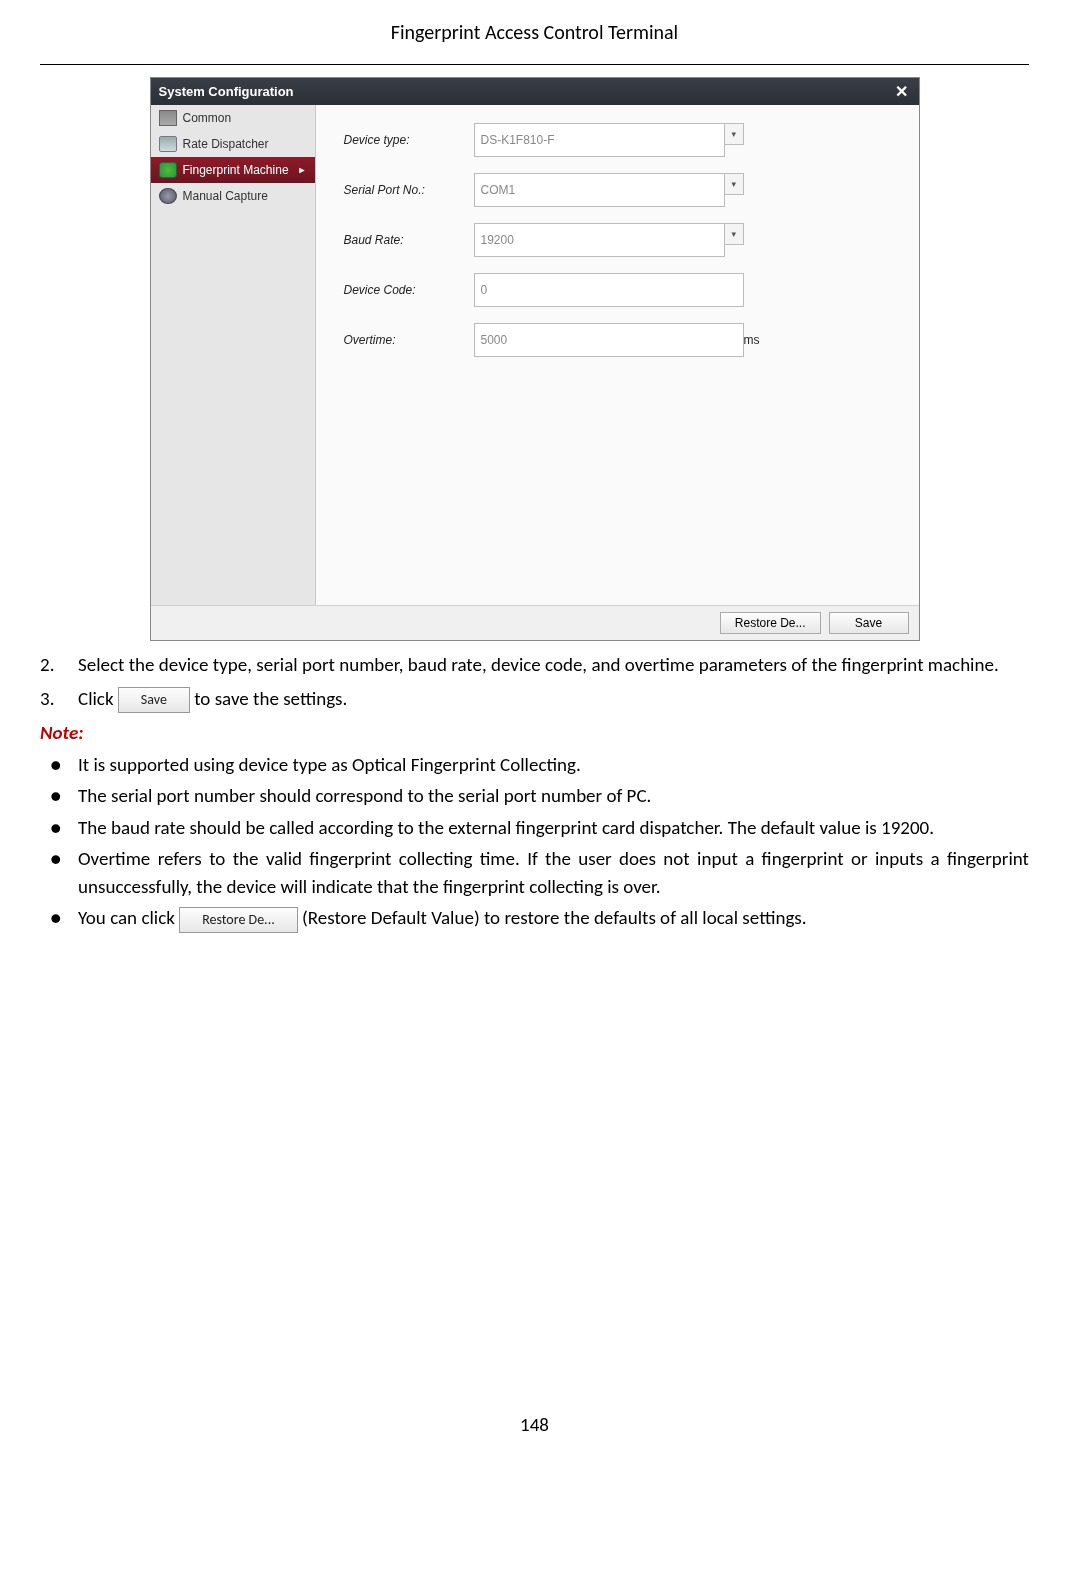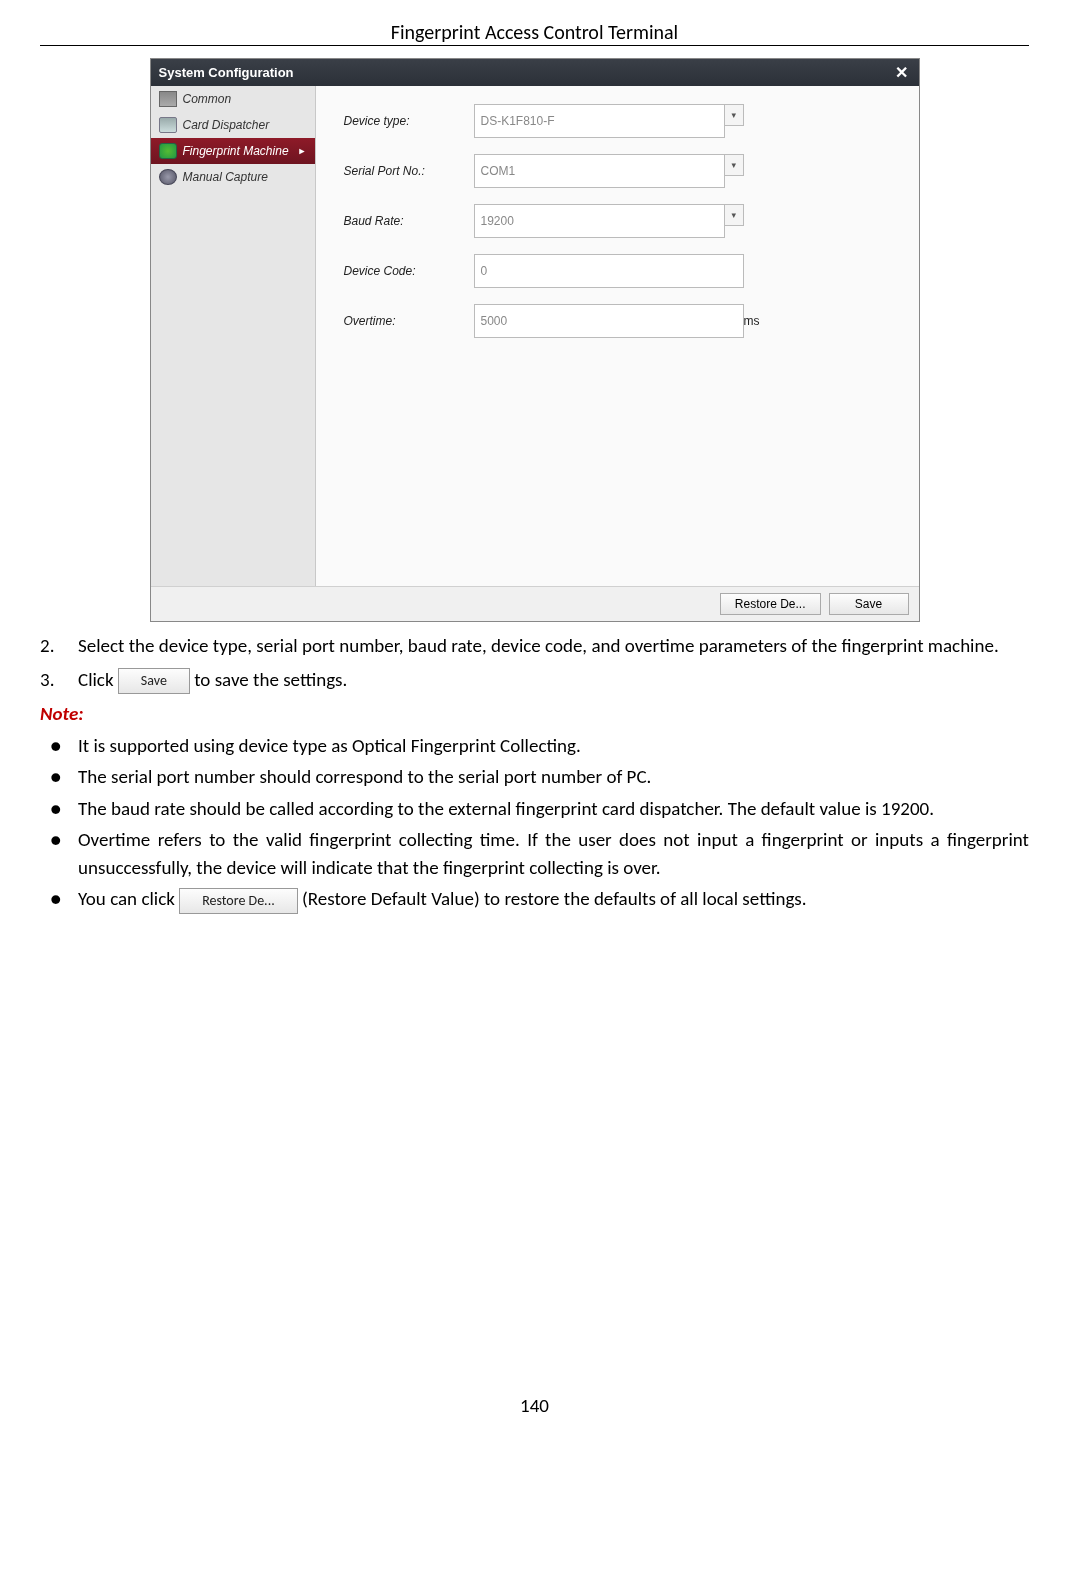--- a/index.html
+++ b/index.html
@@ -7,21 +7,21 @@
     font-family: Calibri, Arial, sans-serif;
     background: #fff;
     width: 1069px;
     margin: 0 auto;
     padding: 20px 40px 40px 40px;
     color: #000;
   }
   .header-title {
     text-align: center;
     font-size: 20px;
-    padding-bottom: 1px;
+    padding-bottom: 20px;
     border-bottom: 1.5px solid #000;
     margin-bottom: 12px;
   }
 
   
   .screenshot {
     width: 770px;
     margin: 0 auto 10px auto;
     border: 1px solid #888;
     background: #fff;
@@ -47,21 +47,20 @@
   }
   .window-body {
     display: flex;
     height: 500px;
     background: #f7f7f7;
   }
   .sidebar {
     width: 165px;
     background: #e6e6e6;
     border-right: 1px solid #c8c8c8;
-    font-style: italic;
   }
   .sidebar-item {
     display: flex;
     align-items: center;
     gap: 6px;
     padding: 5px 8px;
     font-size: 12px;
     color: #333;
     cursor: pointer;
   }
@@ -211,21 +210,21 @@
     <span class="close">✕</span>
   </div>
   <div class="window-body">
     <div class="sidebar">
       <div class="sidebar-item">
         <span class="sb-icon ic-common"></span>
         <span>Common</span>
       </div>
       <div class="sidebar-item">
         <span class="sb-icon ic-card"></span>
-        <span>Card Dispatcher</span>
+        <span>Rate Dispatcher</span>
       </div>
       <div class="sidebar-item selected">
         <span class="sb-icon ic-fp"></span>
         <span>Fingerprint Machine</span>
       </div>
       <div class="sidebar-item">
         <span class="sb-icon ic-cap"></span>
         <span>Manual Capture</span>
       </div>
     </div>
@@ -312,13 +311,13 @@
       <span class="txt">
         <span>You can click </span>
         <span class="inline-btn">Restore De...</span>
         <span> (Restore Default Value) to restore the defaults of all local settings.</span>
       </span>
     </li>
   </ul>
 
 </div>
 
-<div class="page-number">140</div>
+<div class="page-number">148</div>
 
 </body></html>

